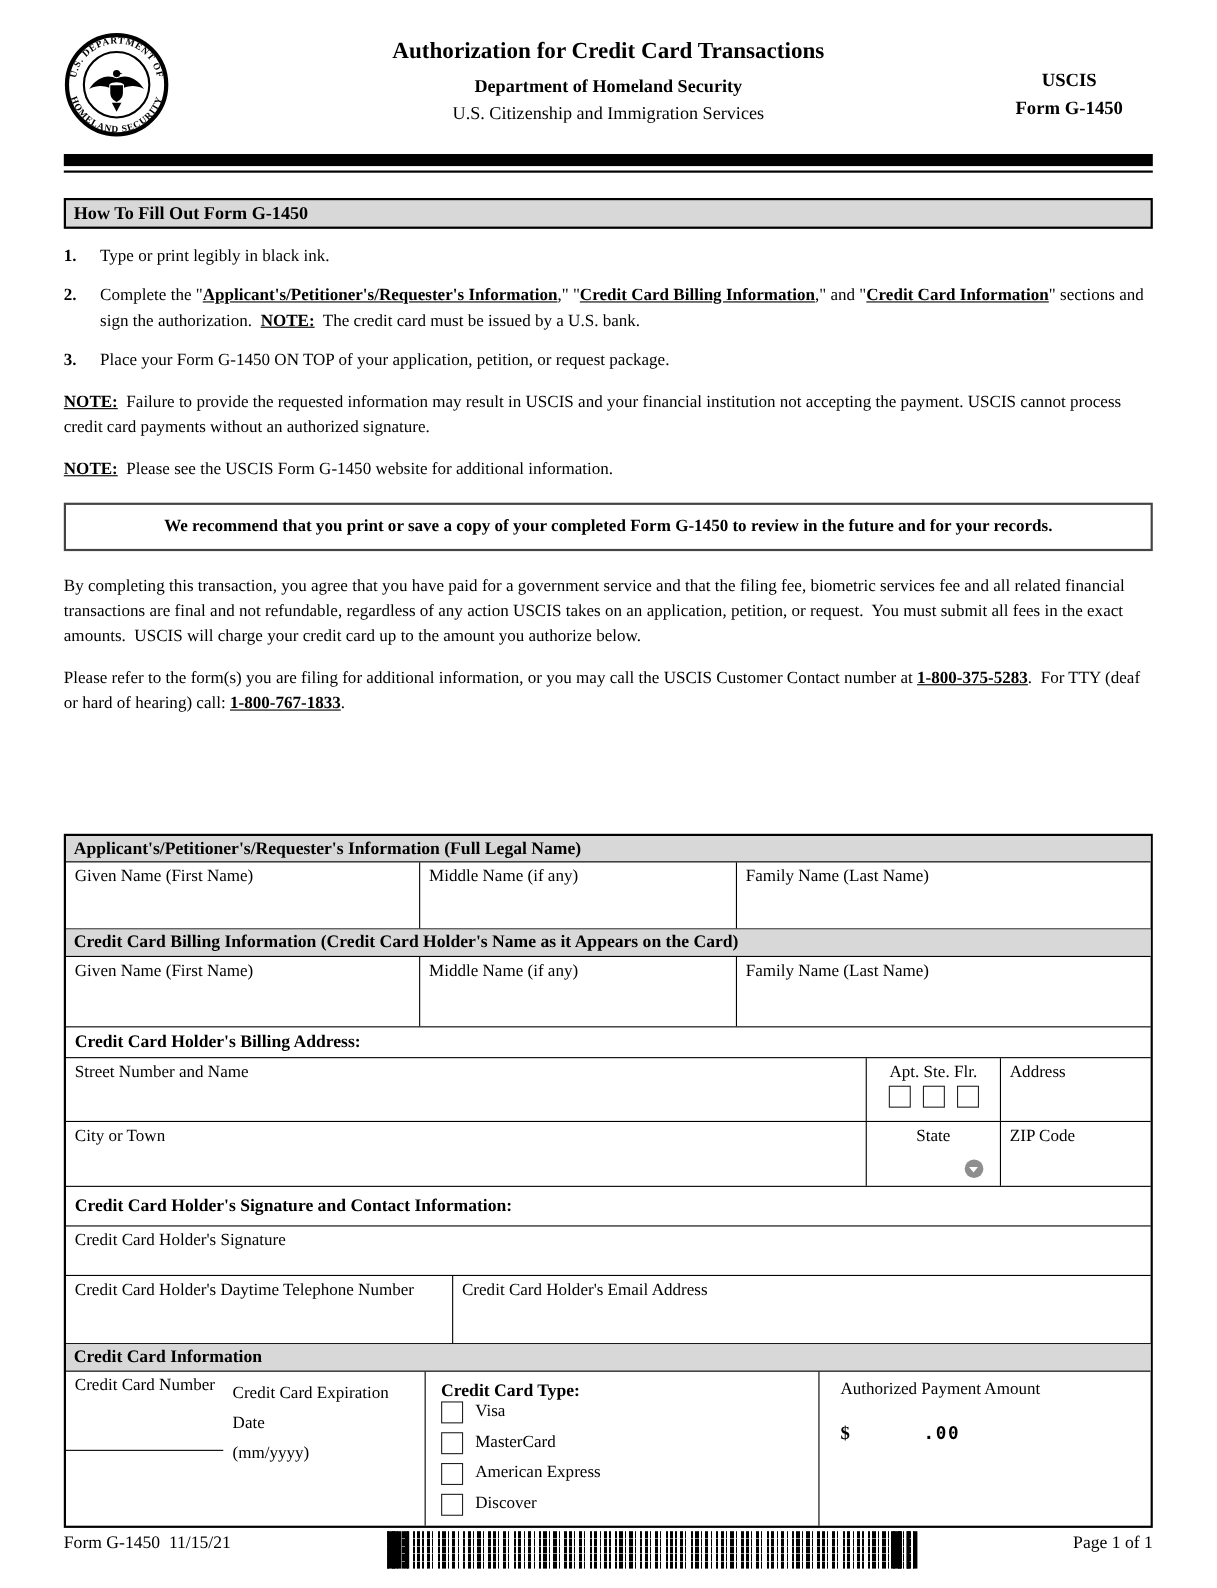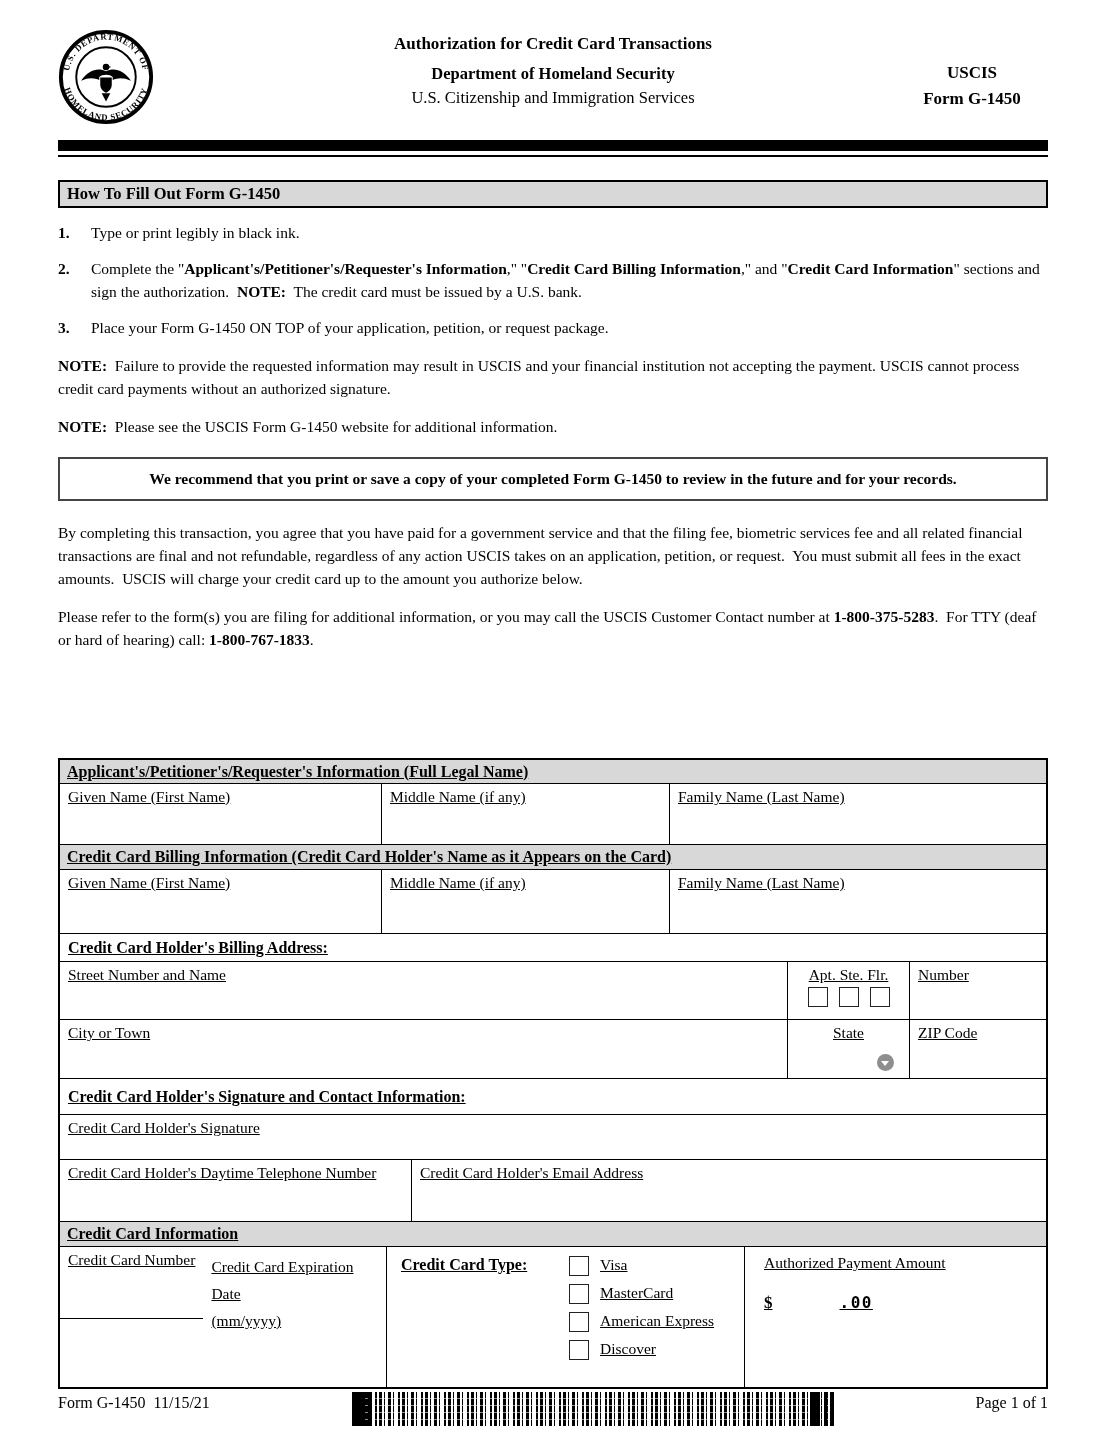--- a/index.html
+++ b/index.html
@@ -5,42 +5,42 @@
   * { margin:0; padding:0; box-sizing:border-box; }
   html,body { background:#ffffff; }
   .page { position:relative; width:1106px; height:1444px; background:#fff;
           font-family:"Liberation Serif", serif; color:#000; overflow:hidden; }
   .flow { padding:28px 58px 0 58px; }
 
   
   .hdr { position:relative; min-height:104px; }
   .seal { position:absolute; left:0; top:1px; width:96px; height:96px; }
   .hc { text-align:center; }
-  .hc .title { font-size:17px; font-weight:bold; padding-top:6px; }
+  .hc .title { font-size:21px; font-weight:bold; padding-top:6px; }
   .hc .dept  { font-size:16.5px; font-weight:bold; margin-top:10px; }
   .hc .agency{ font-size:16.5px; margin-top:4px; }
   .hr-block { position:absolute; right:0; top:32px; width:152px; text-align:center;
               font-weight:bold; font-size:17px; line-height:1.5; }
   .bar-thick { height:11px; background:#000; margin-top:8px; }
   .bar-thin  { height:2px;  background:#000; margin-top:4px; }
 
   
   .howto { margin-top:23px; border:2px solid #000; background:#d8d8d8;
            font-weight:bold; font-size:16.5px; padding:2px 7px; }
   .oli { display:flex; margin-top:13px; font-size:15.5px; line-height:23px; }
   .oli .num { font-weight:bold; width:33px; flex:none; }
   .oli .txt { flex:1; white-space:pre-wrap; }
   .para { margin-top:15px; font-size:15.5px; line-height:23px; white-space:pre-wrap; }
-  .b { font-weight:bold; }
+  .b { font-weight:bold;text-decoration:underline; }
   .recbox { margin-top:19px; border:2px solid #444; padding:9px 34px; text-align:center;
             font-weight:bold; font-size:15.5px; line-height:22px; }
 
   
   .ft { position:absolute; left:58px; top:758px; width:990px; border:2px solid #000; background:#fff; }
-  .trow { display:flex; border-bottom:1.5px solid #000;text-decoration:underline; }
+  .trow { display:flex; border-bottom:1.5px solid #000; }
   .ft > .trow:last-child { border-bottom:none; }
   .shdr { background:#d8d8d8; font-weight:bold; font-size:16px; padding:1px 7px; align-items:center; }
   .whdr { font-weight:bold; font-size:16px; padding:0 8px; align-items:center; }
   .h24{height:24px} .h61{height:61px} .h25{height:25px} .h64{height:64px}
   .h28{height:28px} .h58{height:58px} .h59{height:59px} .h36{height:36px}
   .h45{height:45px} .h62{height:62px} .h140{height:140px}
   .cell { border-right:1px solid #000; padding:4px 8px; font-size:15.5px; position:relative; }
   .trow > .cell:last-child { border-right:none; }
   .w322{width:322px;flex:none} .w288{width:288px;flex:none}
   .w672{width:728px;flex:none} .w122{width:122px;flex:none}
@@ -55,21 +55,21 @@
   .dd { position:absolute; right:15px; bottom:7px; width:17px; height:17px;
         border-radius:50%; background:#8e8e8e; display:inline-block; }
   .dd::after { content:""; position:absolute; left:4px; top:6.5px; width:0; height:0;
                border-left:4.5px solid transparent; border-right:4.5px solid transparent;
                border-top:5.5px solid #fff; }
 
   .ccol { display:flex; flex-direction:row; padding:0; }
   .ccn { height:72px; border-bottom:1.5px solid #000; padding:4px 8px; }
   .cce { flex:1; padding:6px 8px; line-height:27px; }
 
-  .typewrap { display:flex; padding:9px 0 0 14px; }
+  .typewrap { display:flex; padding:9px 0 0 14px;flex-direction:column; }
   .tlabel { font-weight:bold; font-size:16px; width:168px; flex:none; }
   .opt { display:flex; align-items:flex-start; gap:11px; margin-bottom:8px; font-size:15.5px; }
 
   .amt { padding:7px 16px 0 19px; }
   .amtrow { margin-top:21px; display:flex; align-items:baseline; }
   .cursym { font-weight:bold; font-size:17px; }
   .cents { margin-left:67px; font-family:"DejaVu Sans Mono", monospace; font-weight:bold;
            font-size:16px; letter-spacing:1.5px; }
 
   
@@ -179,21 +179,21 @@
     <div class="trow h58">
       <div class="cell w672"><span>Street Number and Name</span></div>
       <div class="cell w122 unit">
         <span>Apt. Ste. Flr.</span>
         <div class="boxes">
           <span class="cb"></span>
           <span class="cb"></span>
           <span class="cb"></span>
         </div>
       </div>
-      <div class="cell grow"><span>Number</span></div>
+      <div class="cell grow"><span>Address</span></div>
     </div>
     <div class="trow h59">
       <div class="cell w672"><span>City or Town</span></div>
       <div class="cell w122 statecell">
         <span>State</span>
         <span class="dd"></span>
       </div>
       <div class="cell grow"><span>ZIP Code</span></div>
     </div>
 

